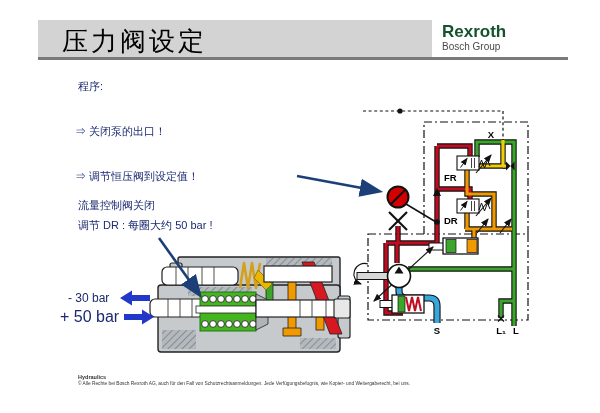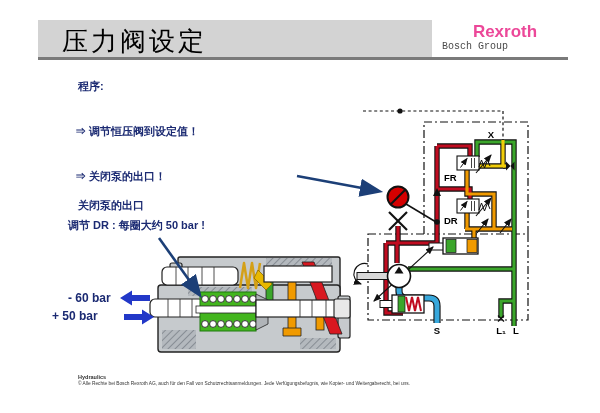--- a/index.html
+++ b/index.html
@@ -5,30 +5,30 @@
   html,body{margin:0;padding:0;background:#fff;}
   .slide{position:relative;width:600px;height:413px;background:#fff;overflow:hidden;
          font-family:"Liberation Sans",sans-serif;}
   
   .header-bar{position:absolute;left:38px;top:20px;width:530px;height:37px;background:#d3d3d3;}
   .header-rule{position:absolute;left:38px;top:57px;width:530px;height:3px;background:#7a7a7a;}
   .page-title{position:absolute;left:62px;top:24px;font-family:"Liberation Serif",serif;
               font-size:26px;color:#000;letter-spacing:3px;white-space:nowrap;text-align:center;}
   .logo-box{position:absolute;left:432px;top:20px;width:136px;height:37px;background:#fff;
             padding:3px 0 0 10px;box-sizing:border-box;}
-  .logo-brand{font-size:17px;font-weight:bold;color:#ec4899;line-height:18px;text-align:center;}
-  .logo-group{font-size:10px;color:#4a4a4a;line-height:11px;font-family:Liberation Mono, monospace;}
-  
-  .txt{position:absolute;color:#1b2a72;font-weight:bold;font-size:11px;line-height:15px;white-space:pre;}
+  .logo-brand{font-size:17px;font-weight:bold;color:#14532d;line-height:18px;}
+  .logo-group{font-size:10px;color:#4a4a4a;line-height:11px;}
+  
+  .txt{position:absolute;color:#1b2a72;font-weight:normal;font-size:11px;line-height:15px;white-space:pre;}
   .t-procedure{left:78px;top:79px;}
   .t-steps{left:75px;top:94px;}
   .t-inspect{left:78px;top:168px;}
-  .t-adjust{left:68px;top:218px;}
+  .t-adjust{left:78px;top:218px;}
   .t-minus{left:68px;top:291px;font-size:12px;}
-  .t-plus{left:52px;top:309px;font-size:12px;}
+  .t-plus{left:60px;top:309px;font-size:16px;}
   
   .footer{position:absolute;left:78px;top:374px;color:#333;}
   .footer-title{font-size:5.5px;font-weight:bold;line-height:7px;}
   .footer-copy{font-size:4.8px;line-height:6px;}
   
   svg.gfx{position:absolute;left:0;top:0;}
   .po{fill:none;stroke:#111;stroke-width:5.4;}
   .pob{fill:none;stroke:#111;stroke-width:7.2;}
   .pr{fill:none;stroke:#c00c20;stroke-width:3.2;}
   .pg{fill:none;stroke:#3ba62b;stroke-width:3.2;}
@@ -48,28 +48,28 @@
   <div class="header-bar"></div>
   <div class="page-title">压力阀设定</div>
   <div class="logo-box">
     <div class="logo-brand">Rexroth</div>
     <div class="logo-group">Bosch Group</div>
   </div>
   <div class="header-rule"></div>
 
   <div class="txt t-procedure">程序:</div>
   <div class="txt t-steps">
+    <div>⇒ 关闭泵的出口！</div>
     <div>⇒ 调节恒压阀到设定值！</div>
-    <div>⇒ 关闭泵的出口！</div>
   </div>
   <div class="txt t-inspect">
-    <div>关闭泵的出口</div>
+    <div>流量控制阀关闭</div>
   </div>
   <div class="txt t-adjust">调节 DR : 每圈大约 50 bar !</div>
-  <div class="txt t-minus">- 60 bar</div>
+  <div class="txt t-minus">- 30 bar</div>
   <div class="txt t-plus">+ 50 bar</div>
 
   <div class="footer">
     <div class="footer-title">Hydraulics</div>
     <div class="footer-copy">© Alle Rechte bei Bosch Rexroth AG, auch für den Fall von Schutzrechtsanmeldungen. Jede Verfügungsbefugnis, wie Kopier- und Weitergaberecht, bei uns.</div>
   </div>
 
   <svg class="gfx" width="600" height="413" viewBox="0 0 600 413">
     <defs>
       <marker id="mB" markerWidth="9" markerHeight="8" refX="6.5" refY="3" orient="auto">

